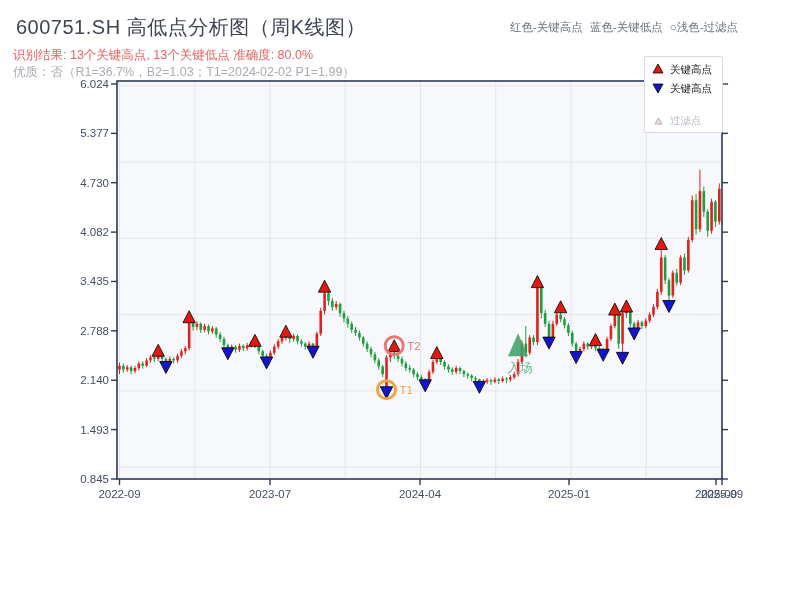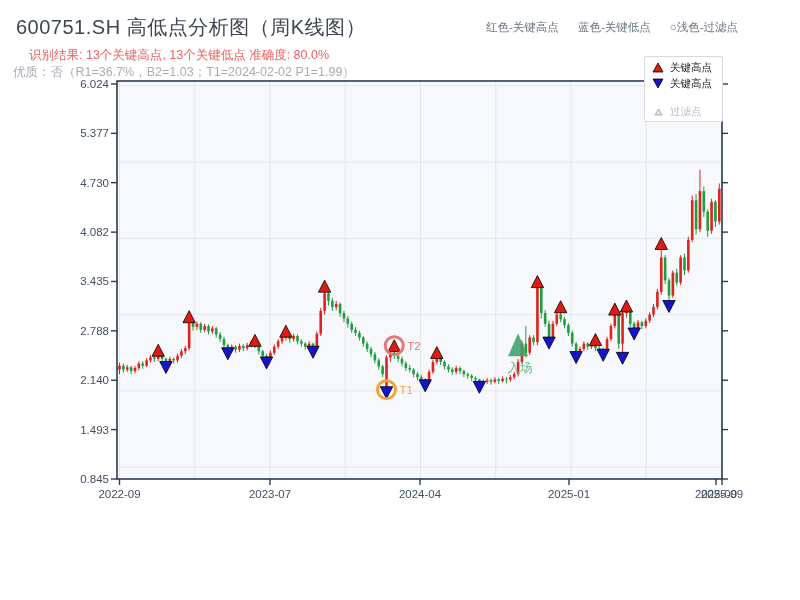--- a/index.html
+++ b/index.html
@@ -1,24 +1,24 @@
 <!DOCTYPE html>
 <html><head>
 <meta charset="utf-8">
 <style>
   html,body{margin:0;padding:0;background:#ffffff;}
   .page{position:relative;width:800px;height:600px;background:#fff;overflow:hidden;
         font-family:"Liberation Sans","DejaVu Sans",sans-serif;}
   .title{position:absolute;left:16px;top:14px;font-size:20px;font-weight:500;color:#3e4553;letter-spacing:.5px;}
-  .sub-red{position:absolute;left:29px;top:47px;font-size:12.5px;color:#e86060;}
+  .sub-red{position:absolute;left:13px;top:47px;font-size:12.5px;color:#e86060;}
   .sub-gray{position:absolute;left:13px;top:64px;font-size:12.5px;color:#a7acb5;}
-  .legend-top{position:absolute;top:20px;right:62px;display:flex;gap:19px;font-size:11.5px;color:#6a7480;}
+  .legend-top{position:absolute;top:20px;right:62px;display:flex;gap:7px;font-size:11.5px;color:#6a7480;}
   .legend-top span{white-space:nowrap;}
   svg.chart{position:absolute;left:0;top:0;}
-  .legend-box{position:absolute;left:644px;top:56px;width:79px;height:66px;background:#ffffff;
+  .legend-box{position:absolute;left:644px;top:56px;width:79px;height:77px;background:#ffffff;
               border:1px solid #d7dbe1;border-radius:2px;display:flex;flex-direction:column;
               justify-content:space-around;padding:2px 0 2px 7px;box-sizing:border-box;}
   .legend-row{display:flex;align-items:center;gap:6px;font-size:10.5px;color:#15181d;line-height:1;}
   .legend-row.filtered{color:#b7bcc4;margin-top:12px;}
   .lg-ic{flex:0 0 auto;display:block;}
 </style>
 </head>
 <body>
 
 <div class="page">

